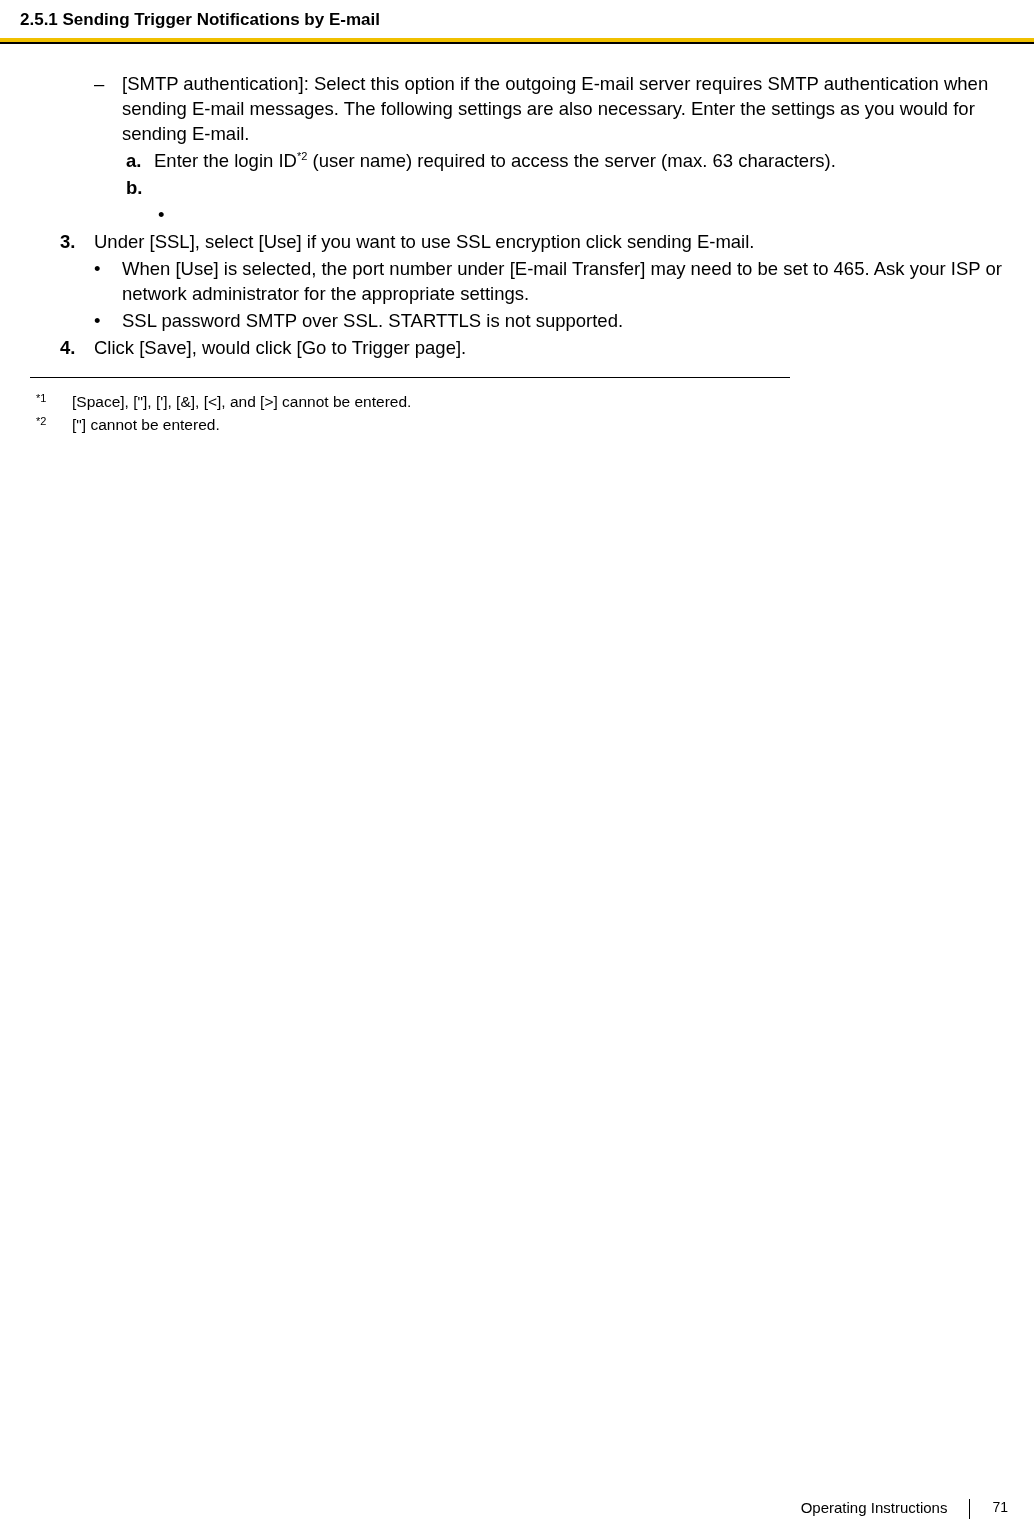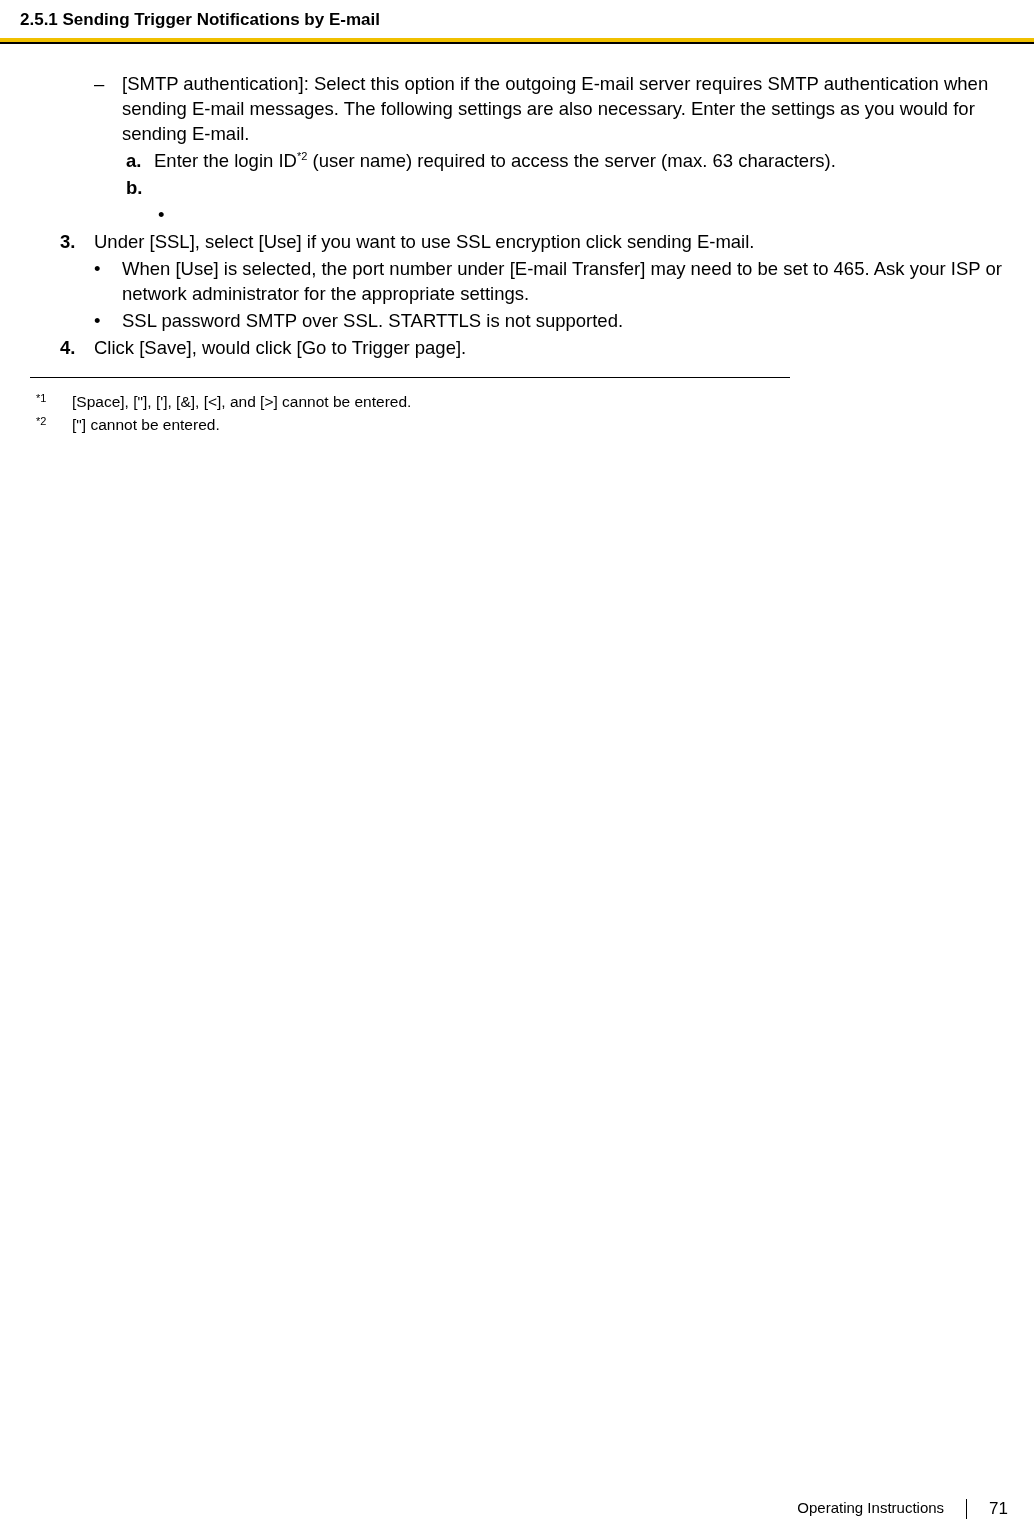--- a/index.html
+++ b/index.html
@@ -59,21 +59,21 @@
       bottom: 16px;
       right: 26px;
       font-size: 15px;
       display: flex;
     }
     .footer-divider {
       border-left: 1px solid #000;
       height: 20px;
       margin: 0 22px;
     }
-    .page-num { font-size: 17px; }
+    .page-num { font-size: 14px; }
   </style>
 </head>
 <body>
 
 <div class="header">
   <div class="section-title">2.5.1 Sending Trigger Notifications by E-mail</div>
 </div>
 <div class="header-rule"></div>
 
 <div class="content">

